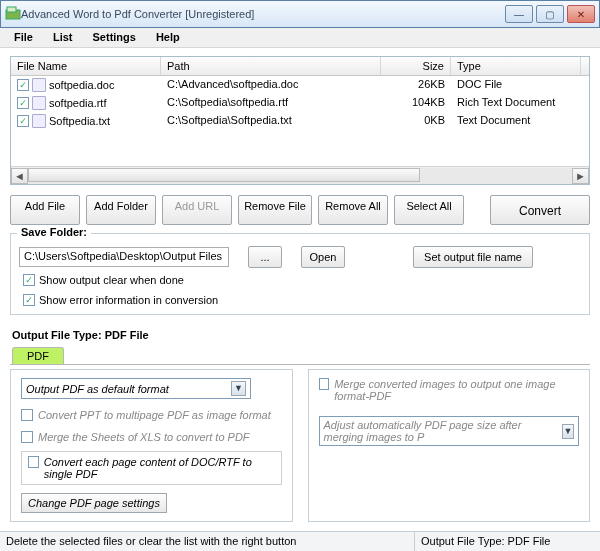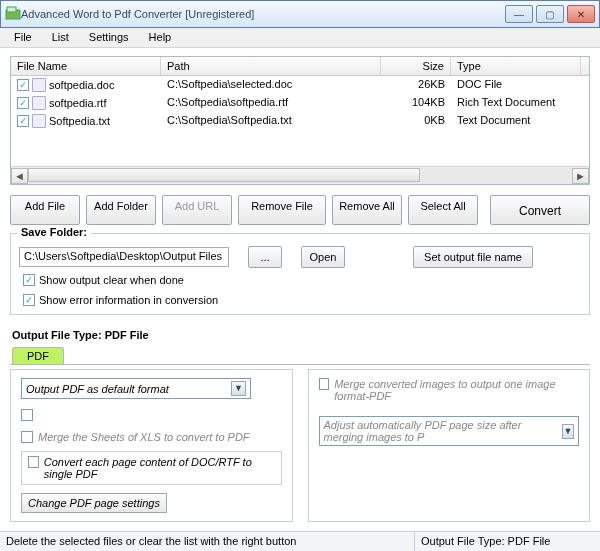--- a/index.html
+++ b/index.html
@@ -4,21 +4,21 @@
 <style>
 * { box-sizing: border-box; margin: 0; padding: 0; font-family: Tahoma, sans-serif; font-size: 11px; }
 body { background: #fff; width: 600px; height: 551px; overflow: hidden; }
 
 .titlebar { height: 28px; background: linear-gradient(#f4f8fd, #d7e6f7); border: 1px solid #5a7fa5; display: flex; align-items: center; padding: 0 4px; }
 .titlebar .title { flex: 1; color: #374a5f; }
 .winbtns { display: flex; gap: 3px; }
 .winbtn { width: 28px; height: 18px; border: 1px solid #6b8aab; background: linear-gradient(#eaf2fb, #cfe0f2); border-radius: 2px; display: flex; align-items: center; justify-content: center; font-size: 10px; color: #3b5773; cursor: default; }
 .winbtn.close { background: linear-gradient(#f2c0b8, #e08070); border-color: #b55; color: #721; }
 
-.menubar { height: 20px; background: #f0f0f0; border-bottom: 1px solid #d6d6d6; display: flex; padding: 0 4px; }
+.menubar { height: 20px; background: #f0f0f0; border-bottom: 1px solid #d6d6d6; display: flex; padding: 0 4px; font-weight: bold; }
 .menuitem { padding: 3px 10px; cursor: default; }
 
 .content { padding: 8px 10px; }
 
 .listpanel { border: 1px solid #a9bcc9; }
 .listhead { display: flex; background: linear-gradient(#fdfdfd, #ececec); border-bottom: 1px solid #c8c8c8; }
 .listhead div { padding: 3px 6px; border-right: 1px solid #d6d6d6; }
 .col-name { width: 150px; }
 .col-path { width: 220px; }
 .col-size { width: 70px; text-align: right; }
@@ -31,21 +31,21 @@
 .fileicon { width: 14px; height: 14px; display: inline-block; background: #eef; border: 1px solid #aac; border-radius: 1px; }
 
 .hscroll { height: 18px; background: #efefef; border-top: 1px solid #d4d4d4; display: flex; align-items: center; }
 .hscroll .arrow { width: 17px; height: 16px; border: 1px solid #bbb; background: linear-gradient(#fafafa,#e4e4e4); text-align: center; line-height: 14px; color: #555; }
 .hscroll .track { flex: 1; height: 16px; background: #e9e9e9; position: relative; }
 .hscroll .thumb { position: absolute; left: 0; top: 0; height: 14px; width: 72%; border: 1px solid #bbb; background: linear-gradient(#fbfbfb,#e2e2e2); }
 
 .btnrow { display: flex; gap: 6px; margin-top: 10px; align-items: stretch; }
 .btn { border: 1px solid #9fa7af; background: linear-gradient(#fdfdfd,#e8e8e8); padding: 4px 0; text-align: center; cursor: default; border-radius: 2px; }
 .btn.small { width: 70px; }
-.btn.med { width: 88px; }
+.btn.med { width: 74px; }
 .btn.big { width: 100px; height: 30px; font-family: Arial; font-size: 12px; line-height: 22px; margin-left: auto; }
 .btn.disabled { color: #999; }
 
 .fieldset { border: 1px solid #c5d0d8; margin-top: 8px; padding: 6px 8px 8px; position: relative; }
 .fieldset .legend { position: absolute; top: -8px; left: 6px; background: #fff; padding: 0 4px; font-weight: bold; }
 .pathrow { display: flex; align-items: center; gap: 19px; margin: 6px 0 6px; }
 .textbox { border: 1px solid #abadb3; background: #fff; padding: 2px 4px; height: 20px; width: 210px; }
 .optrow { margin: 4px 0 0 4px; display: flex; align-items: center; gap: 4px; }
 
 .sectiontitle { font-weight: bold; margin: 14px 0 6px 2px; }
@@ -99,21 +99,21 @@
       <div class="col-size">Size</div>
       <div class="col-type">Type</div>
     </div>
     <div class="listbody">
       <div class="row">
         <div class="cell col-name">
             <span class="chk">✓</span>
             <span class="fileicon"></span>
             <span>softpedia.doc</span>
           </div>
-        <div class="cell col-path">C:\Softpedia\selected.doc</div>
+        <div class="cell col-path">C:\Advanced\softpedia.doc</div>
         <div class="cell col-size">26KB</div>
         <div class="cell col-type">DOC File</div>
       </div>
       <div class="row">
         <div class="cell col-name">
             <span class="chk">✓</span>
             <span class="fileicon"></span>
             <span>softpedia.rtf</span>
           </div>
         <div class="cell col-path">C:\Softpedia\softpedia.rtf</div>
@@ -176,20 +176,21 @@
   </div>
 
   <div class="cols">
     <div class="colbox">
       <div class="combo">
         <span>Output PDF as default format</span>
         <span class="arrow">▼</span>
       </div>
       <div class="disopt">
           <span class="chk" style="color:#bbb"></span>
+          <span>Convert PPT to multipage PDF as image format</span>
         </div>
       <div class="disopt">
           <span class="chk" style="color:#bbb"></span>
           <span>Merge the Sheets of XLS to convert to PDF</span>
         </div>
       <div class="boxedopt">
           <span class="chk"></span>
           <span>Convert each page content of DOC/RTF to single PDF</span>
         </div>
       <div class="linkbtn">Change PDF page settings</div>

